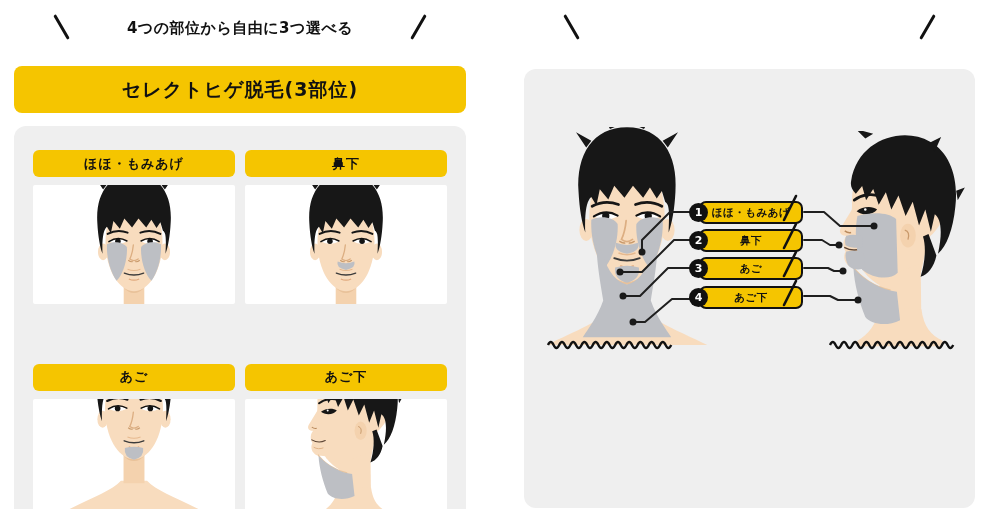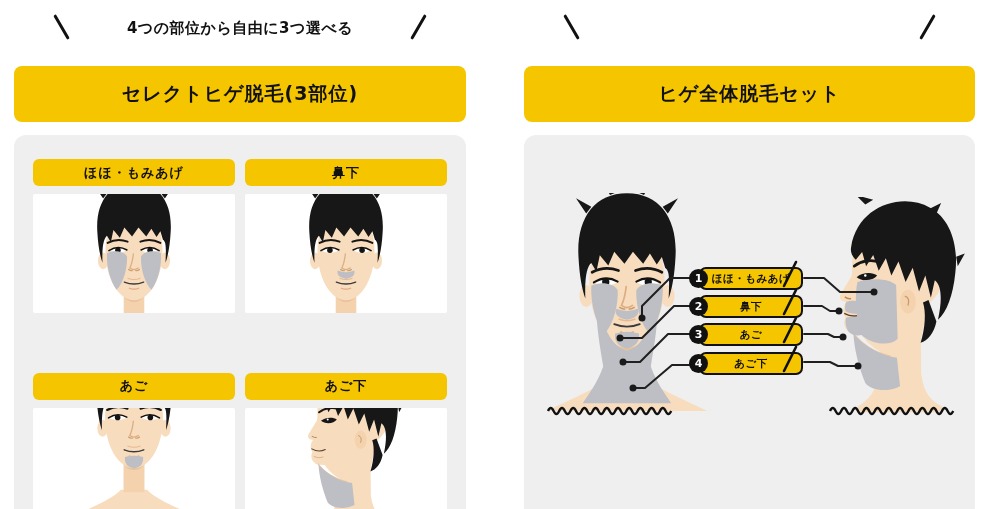--- a/index.html
+++ b/index.html
@@ -8,21 +8,21 @@
   .col{position:absolute;top:0;}
   .col-left{left:14px;width:452px;}
   .col-right{left:524px;width:451px;}
 
   .tagline-row{position:relative;height:56px;display:flex;align-items:center;justify-content:center;}
   .tagline{font-size:15px;font-weight:bold;letter-spacing:.5px;}
   .slash{position:absolute;top:13px;width:3px;height:28px;background:#111;border-radius:2px;}
   .slash-left{left:46px;transform:rotate(-30deg);}
   .slash-right{right:46px;transform:rotate(30deg);}
 
-  .plan-button{margin-top:10px;height:56px;background:#F5C500;border-radius:8px;
+  .plan-button{margin-top:10px;height:47px;background:#F5C500;border-radius:8px;
     display:flex;align-items:center;justify-content:center;font-size:19px;font-weight:bold;letter-spacing:1px;}
 
   .panel{margin-top:13px;background:#EFEFEF;border-radius:12px;height:439px;box-sizing:border-box;text-align:right;}
 
   
   .left-grid{padding:24px 19px 0 19px;display:grid;grid-template-columns:1fr 1fr;column-gap:10px;row-gap:12px;}
   .part-label{height:27px;background:#F5C500;border-radius:6px;display:flex;align-items:center;justify-content:center;
     font-size:13px;font-weight:bold;letter-spacing:1px;}
   .part-img{margin-top:8px;height:119px;background:#fff;border-radius:2px;overflow:hidden;}
   .part-img svg{display:block;width:100%;height:100%;}
@@ -154,21 +154,20 @@
       </div>
 
     </div>
   </section>
 
   <section class="col col-right">
     <div class="tagline-row">
       <div class="slash slash-left"></div>
       <div class="slash slash-right"></div>
     </div>
-    <div class="plan-button">ヒゲ全体脱毛セット</div>
 
     <div class="panel right-panel">
 
       <svg class="face-front-lg" viewBox="0 28 200 256" preserveAspectRatio="xMidYMid meet">
         <use href="#face-front"></use>
         <use href="#hl-cheek-l"></use>
           <use href="#hl-cheek-r"></use>
         <use href="#hl-mustache"></use>
           <use href="#hl-chin"></use>
           <use href="#hl-neck"></use>

